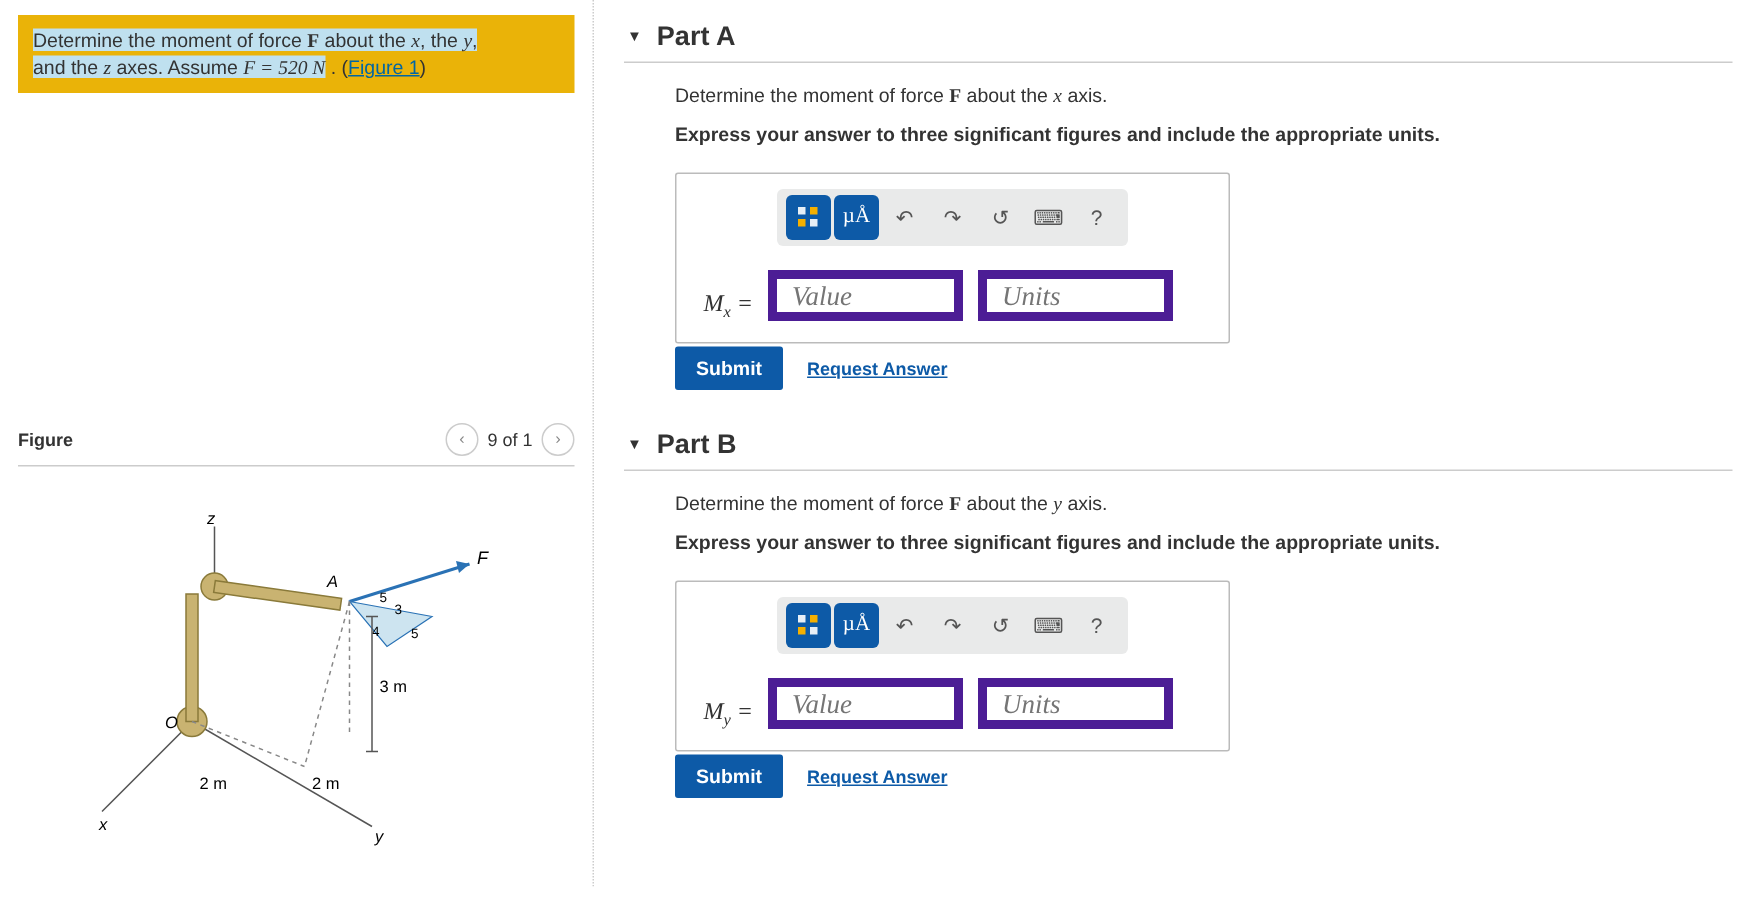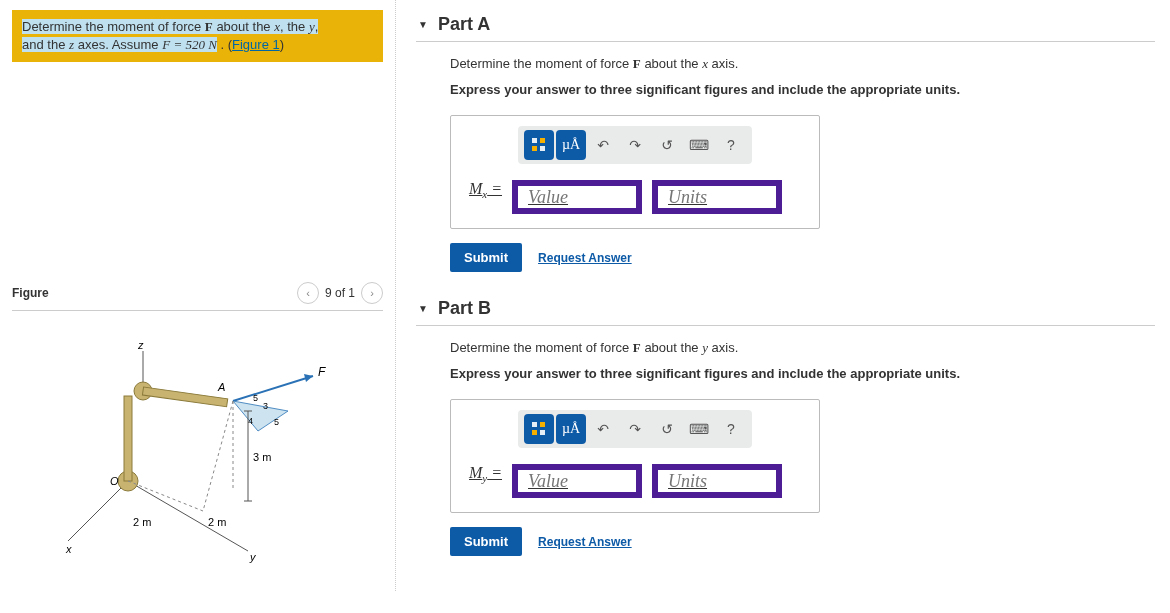--- a/index.html
+++ b/index.html
@@ -68,32 +68,32 @@
   }
   .tbtn {
     width: 30px; height: 30px; border-radius: 4px;
     display:flex; align-items:center; justify-content:center;
     font-size: 14px; color: #555;
   }
   .tbtn.blue { background: #0d5aa7; color: #fff; flex-direction: column; gap:1px; font-size:10px;}
   .tbtn.blue2 { background: #0d5aa7; color:#fff; font-family: "Times New Roman", serif; }
   .tbtn svg { width: 16px; height: 16px; }
 
-  .eq-row { display:flex; align-items:flex-start; gap:10px; justify-content: flex-start; padding-left: 8px; text-decoration: underline;}
+  .eq-row { display:flex; align-items:flex-end; gap:10px; justify-content: flex-start; padding-left: 8px;}
   .eq-label { font-family: "Times New Roman", serif; font-style: italic; font-size: 16px; }
   .eq-label sub { font-style: italic; font-size: 11px; }
   .val-input, .unit-input {
     border: 6px solid #4c1d95; height: 34px; padding: 0 10px;
     font-family: "Times New Roman", serif; font-style: italic; font-size: 18px;
     color: #7a7a7a; background: #fff;
   }
   .val-input { width: 130px; }
   .unit-input { width: 130px; }
 
-  .actions { margin-top: 14px; display:flex; align-items: center; gap: 16px; }
+  .actions { margin-top: 2px; display:flex; align-items: center; gap: 16px; }
   .submit-btn {
     background: #0d5aa7; color:#fff; border:none; padding: 7px 14px;
     font-weight: bold; font-size: 13px; border-radius: 2px;
   }
   .req-link { color: #0d5aa7; font-weight: bold; font-size: 12px; }
 </style>
 </head>
 <body>
 
 <div class="layout">

